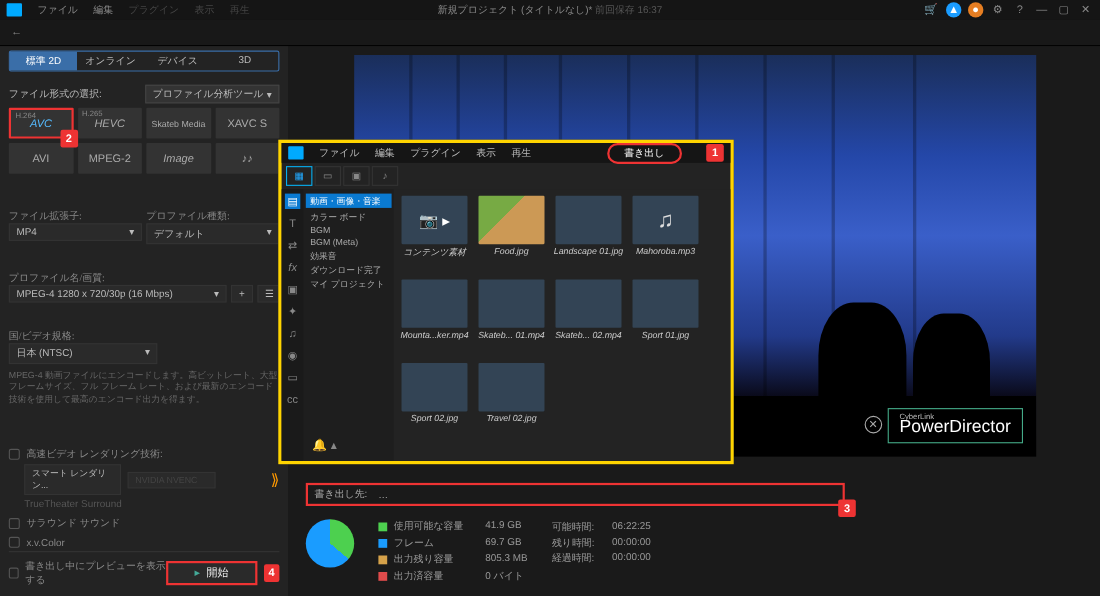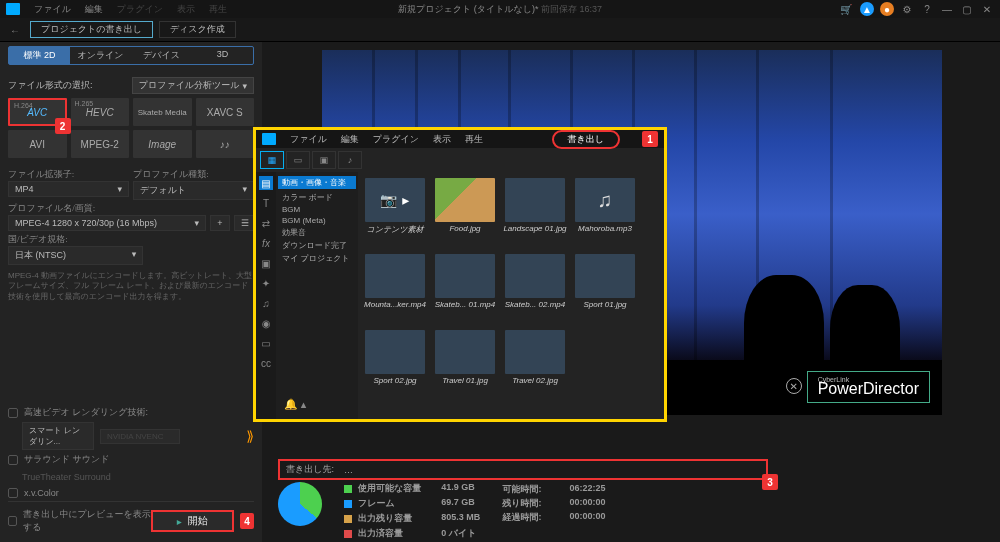--- a/index.html
+++ b/index.html
@@ -20,47 +20,47 @@
 .tabs { display:flex; border:1px solid #3a6ea8; border-radius:2px; margin-bottom:8px;}
 .tabs .t { flex:1; text-align:center; padding:2px 0; font-size:9px; color:#bbb; }
 .tabs .t.active { background:#3a6ea8; color:#fff; }
 .fsrow { display:flex; justify-content:space-between; align-items:center; margin:4px 0; font-size:9px;}
 .fsrow .pa { background:#333; border:1px solid #444; padding:1px 6px; font-size:9px; display:flex; align-items:center; gap:3px;justify-content:flex-end;}
 .fmtgrid { display:grid; grid-template-columns: repeat(4, 1fr); gap:4px; margin-bottom:2px;}
 .fbtn { height:28px; background:#333; display:flex; align-items:center; justify-content:center; font-size:10px; font-style:italic; color:#aaa; border-radius:1px; position:relative;}
 .fbtn .pre { font-size:7px; font-style:normal; position:absolute; left:4px; top:2px; color:#888;}
 .fbtn.avc { border:2px solid #e33; }
 .redmark { position:absolute; background:#e33; color:#fff; font-weight:bold; width:16px; height:16px; display:flex; align-items:center; justify-content:center; border-radius:2px; font-size:10px; z-index:5; font-style:normal;}
-.formlabel { font-size:9px; margin-top:2px; color:#888;font-family:Liberation Serif, serif; }
+.formlabel { font-size:9px; margin-top:24px; color:#888;font-family:Liberation Serif, serif; }
 .sel { background:#2a2a2a; color:#bbb; border:1px solid #333; width:100%; padding:2px 6px; font-size:9px;}
 .row2 { display:flex; gap:4px; }
 .row2 > * { flex:1;}
 .microtext { font-size:8px; color:#666; margin-top:6px; line-height:1.3;}
 .chk { display:flex; align-items:center; gap:6px; font-size:9px; color:#888; margin:3px 0;}
 .chk .box { width:10px; height:10px; border:1px solid #555; border-radius:2px;}
 .bottombar { margin-top:auto; border-top:1px solid #333; padding-top:6px;}
 .startbtn { width:94px; height:22px; border:2px solid #e33; background:#2a2a2a; color:#eee; display:flex; align-items:center; justify-content:center; gap:6px; font-size:10px; margin-left:auto; position:relative;}
 .startbtn .ic { color:#4a9; }
 .content { flex:1; background:#1a1a1a; display:flex; flex-direction:column; position:relative;}
 .preview { flex:1; position:relative; padding: 8px 12px 4px 60px;}
 .stage { width:620px; height:365px; background: linear-gradient(180deg, #1a2e5a 0%, #2447a8 25%, #3a5fc9 45%, #223a8a 70%, #0a0a1a 85%, #000 100%); position:relative; overflow:hidden;}
 .curtain-fold { position:absolute; top:0; bottom:0; width:3px; background: rgba(0,0,0,0.25);}
 .silh { position:absolute; bottom:20px; background:#000; }
 .plogo { position:absolute; right:12px; bottom:12px; border:1px solid #4a8; padding:4px 10px; color:#fff; font-size:16px;}
 .plogo .sm{ font-size:7px; color:#bbb; display:block; margin-bottom:-3px;}
 .plogo .cx { position:absolute; left:-22px; top:6px; width:16px; height:16px; border:1px solid #aaa; border-radius:50%; color:#aaa; display:flex; align-items:center; justify-content:center; font-size:10px;}
-.statsrow { padding: 2px 16px; display:flex; gap:22px; align-items:flex-start;font-weight:bold;}
+.statsrow { padding: 12px 16px; display:flex; gap:22px; align-items:flex-start;}
 .exportpath { border:2px solid #e33; padding:2px 6px; font-size:9px; color:#aaa; display:flex; gap:10px; align-items:center; width:490px; position:relative;}
 .exportpath input { flex:1; background:#2a2a2a; border:1px solid #333; color:#aaa; font-size:9px; padding:1px 4px;}
 .pie { width:44px; height:44px; border-radius:50%; background: conic-gradient(#4dd04f 0 130deg, #1a9cff 130deg 360deg);}
 .statgrid { display:grid; grid-template-columns: auto auto; column-gap:20px; row-gap:2px; font-size:9px; color:#999;}
 .statgrid .lb { display:flex; align-items:center; gap:6px;}
 .statgrid .sq { width:8px; height:8px;}
 .timecol { font-size:9px; color:#999; }
-.timecol div { display:flex; justify-content:flex-end; gap:28px; margin:1px 0;}
+.timecol div { display:flex; justify-content:space-between; gap:16px; margin:1px 0;}
 
 .overlay { position:absolute; left:253px; top:127px; width:414px; height:295px; border:3px solid #ffd400; background:#232323; display:flex; flex-direction:column; z-index:30;}
 .ovmenu { height:18px; background:#151515; display:flex; align-items:center; gap:14px; padding:0 6px; font-size:9px;}
 .ovmenu .logo { width:14px; height:12px; background:#00aaff; border-radius:1px;}
 .ovmenu .out { margin-left:auto; background:transparent; padding:1px 14px; color:#fff; border:2px solid #e33; border-radius:10px; font-size:9px;}
 .ovrow2 { height:24px; display:flex; align-items:center; padding:0 4px; gap:2px;}
 .ovrow2 .ib { width:24px; height:18px; display:flex; align-items:center; justify-content:center; border:1px solid #333; color:#888; font-size:9px;}
 .ovrow2 .ib.active { border-color:#06aef0; color:#2af;}
 .ovbody { flex:1; display:flex; }
 .ovside { width:20px; background:#1a1a1a; display:flex; flex-direction:column; gap:6px; padding-top:4px; align-items:center;}
@@ -105,24 +105,20 @@
     <span class="ic" style="color:#888">⚙</span>
     <span class="ic" style="color:#888">?</span>
     <span class="ic" style="color:#888">—</span>
     <span class="ic" style="color:#888">▢</span>
     <span class="ic" style="color:#888">✕</span>
   </div>
 </div>
 
 <div class="subbar">
   <span style="color:#888">←</span>
-  <div class="tabless">
-    <div class="tbtn" style="border-color:#5ac">プロジェクトの書き出し</div>
-    <div class="tbtn">ディスク作成</div>
-  </div>
 </div>
 
 <div class="main">
   <div class="sidebar">
     <div class="tabs">
       <div class="t active">標準 2D</div>
       <div class="t">オンライン</div>
       <div class="t">デバイス</div>
       <div class="t">3D</div>
     </div>
@@ -171,30 +167,30 @@
 
     <div class="microtext">MPEG-4 動画ファイルにエンコードします。高ビットレート、大型フレームサイズ、フル フレーム レート、および最新のエンコード技術を使用して最高のエンコード出力を得ます。</div>
 
     <div style="flex:1"></div>
 
     <div class="chk">
         <div class="box"></div>
         <span>高速ビデオ レンダリング技術:</span>
       </div>
     <div style="display:flex; align-items:center; gap:6px; margin-left:14px;">
-      <div class="sel" style="width:72px;font-size:8px">スマート レンダリン...</div>
+      <div class="sel" style="width:88px;font-size:8px">スマート レンダリン...</div>
       <div class="sel" style="width:80px;color:#444;font-size:8px">NVIDIA NVENC</div>
       <span style="margin-left:auto;color:#f90;font-size:14px">⟫</span>
     </div>
+    <div class="chk" style="margin-left:14px;color:#555">
+        <span>TrueTheater Surround</span>
+      </div>
     <div class="chk">
         <div class="box"></div>
         <span>サラウンド サウンド</span>
-      </div>
-    <div class="chk" style="margin-left:14px;color:#555">
-        <span>TrueTheater Surround</span>
       </div>
     <div class="chk">
         <div class="box"></div>
         <span>x.v.Color</span>
       </div>
 
     <div class="bottombar" style="display:flex;align-items:center">
       <div class="chk" style="margin:0">
           <div class="box"></div>
           <span>書き出し中にプレビューを表示する</span>
@@ -356,21 +352,17 @@
       <div class="thumb">
           <div class="img run"></div>
           <div class="cap">Sport 01.jpg</div>
         </div>
       <div class="thumb">
           <div class="img run"></div>
           <div class="cap">Sport 02.jpg</div>
         </div>
       <div class="thumb">
           <div class="img sun"></div>
-          <div class="cap">Travel 01.jpg</div>
-        </div>
-      <div class="thumb">
-          <div class="img sun"></div>
           <div class="cap">Travel 02.jpg</div>
         </div>
     </div>
   </div>
 </div>
 
 </body></html>

